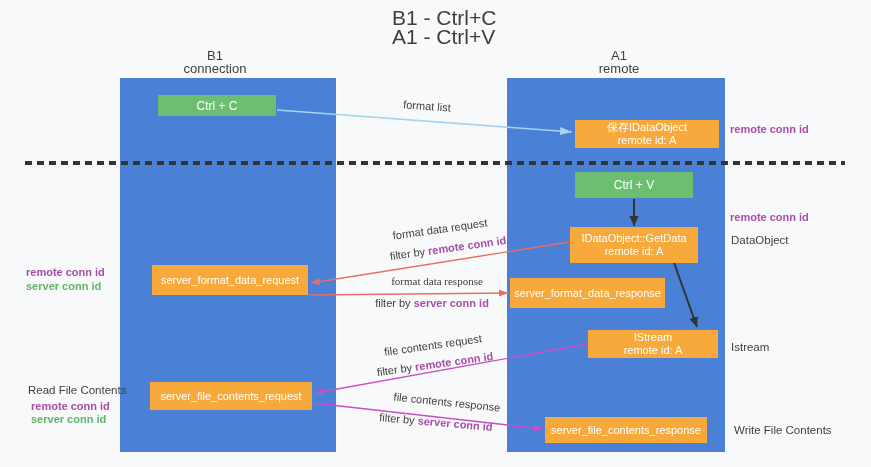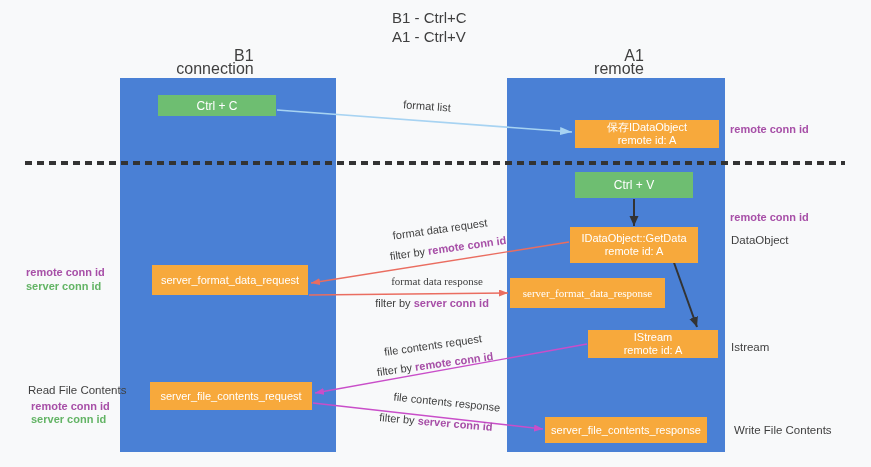--- a/index.html
+++ b/index.html
@@ -1,24 +1,24 @@
 <!DOCTYPE html>
 <html style="--bg: #f8f9fa; --column-blue: #4a80d5; --box-green: #6ebe71; --box-orange: #f7a93c; --arrow-lightblue: #a7d3f2; --arrow-black: #333333; --arrow-red: #ea6d60; --arrow-magenta: #c94ec9; --text-dark: #3f3f3f; --text-purple: #a74fa7; --text-green: #63b465;"><head>
 <meta charset="utf-8">
 <style>
   * { margin:0; padding:0; box-sizing:border-box; }
   html,body { background:#ffffff; }
   body { font-family:"Liberation Sans", sans-serif; }
   .stage { position:relative; width:871px; height:467px; background:var(--bg); overflow:hidden; }
 
-  .title { position:absolute; left:392px; top:8px; font-size:15px; line-height:19px;
+  .title { position:absolute; left:392px; top:8px; font-size:21px; line-height:19px;
            color:var(--text-dark); z-index:4; }
 
-  .hdr { position:absolute; transform:translateX(-50%); text-align:right;
-         font-size:16px; line-height:13px; color:var(--text-dark); z-index:4; white-space:nowrap; }
+  .hdr { position:absolute; transform:translateX(-50%); text-align:center;
+         font-size:13px; line-height:13px; color:var(--text-dark); z-index:4; white-space:nowrap; }
 
   .column { position:absolute; top:78px; height:374px; background:var(--column-blue); z-index:1; }
 
   svg.overlay { position:absolute; left:0; top:0; z-index:2; pointer-events:none; }
 
   .box { position:absolute; display:flex; flex-direction:column; align-items:center;
          justify-content:center; color:#fff; text-align:center; z-index:3; white-space:nowrap; }
   .box.green  { background:var(--box-green); font-size:12px; }
   .box.orange { background:var(--box-orange); font-size:11px; line-height:13px; }
   .box span { display:block; }
@@ -102,21 +102,21 @@
 
   <div class="box orange" style="left:570px; top:227px; width:128px; height:36px;">
     <span>IDataObject::GetData</span>
     <span>remote id: A</span>
   </div>
 
   <div class="box orange" style="left:152px; top:265px; width:156px; height:30px;">
     <span>server_format_data_request</span>
   </div>
 
-  <div class="box orange" style="left:510px; top:278px; width:155px; height:30px;font-family:Liberation Serif, serif;">
+  <div class="box orange" style="left:510px; top:278px; width:155px; height:30px;">
     <span>server_format_data_response</span>
   </div>
 
   <div class="box orange" style="left:588px; top:330px; width:130px; height:28px;">
     <span>IStream</span>
     <span>remote id: A</span>
   </div>
 
   <div class="box orange" style="left:545px; top:417px; width:162px; height:26px;">
     <span>server_file_contents_response</span>

